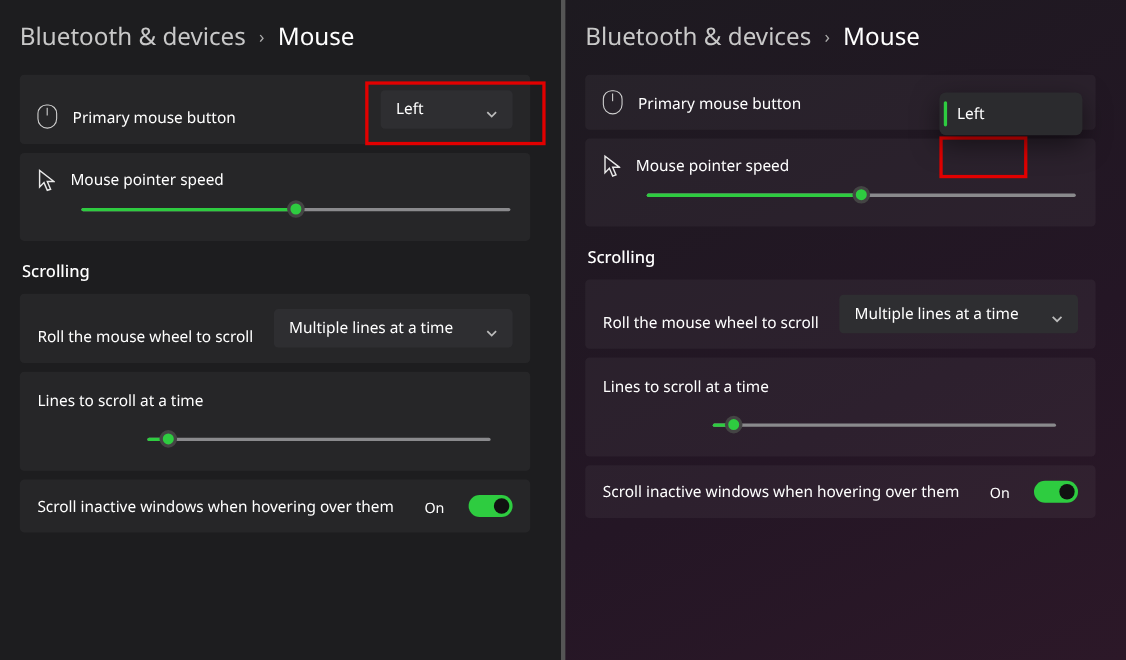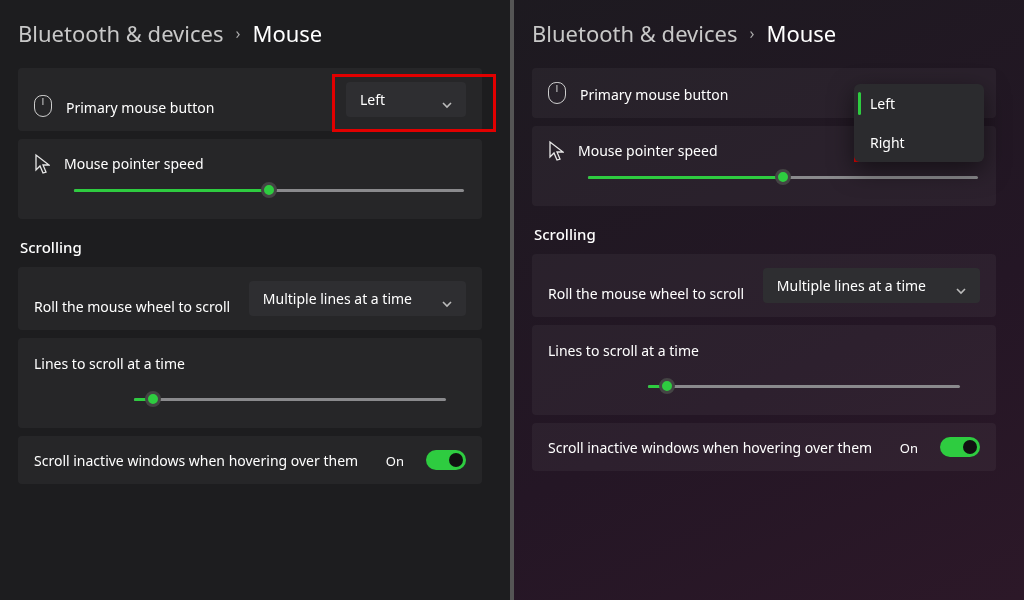--- a/index.html
+++ b/index.html
@@ -219,17 +219,16 @@
       <span class="row-label">Scroll inactive windows when hovering over them</span>
       <span class="toggle-label">On</span>
       <div class="toggle">
           <div class="knob"></div>
         </div>
     </div>
   </div>
 
   <div class="dropdown-menu" style="left:340px;top:84px;">
     <div class="item selected">Left</div>
-    <div class="item">Right</div>
   </div>
 
   <div class="highlight-box" style="left:340px;top:124px;width:80px;height:38px;"></div>
 </div>
 
 </body></html>

